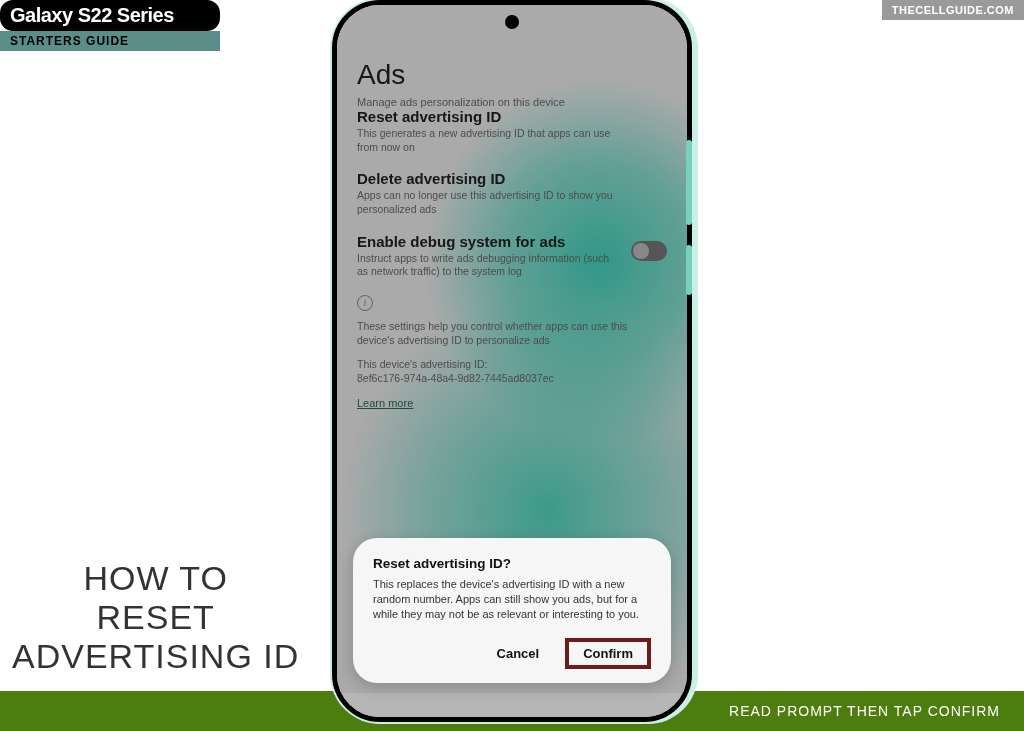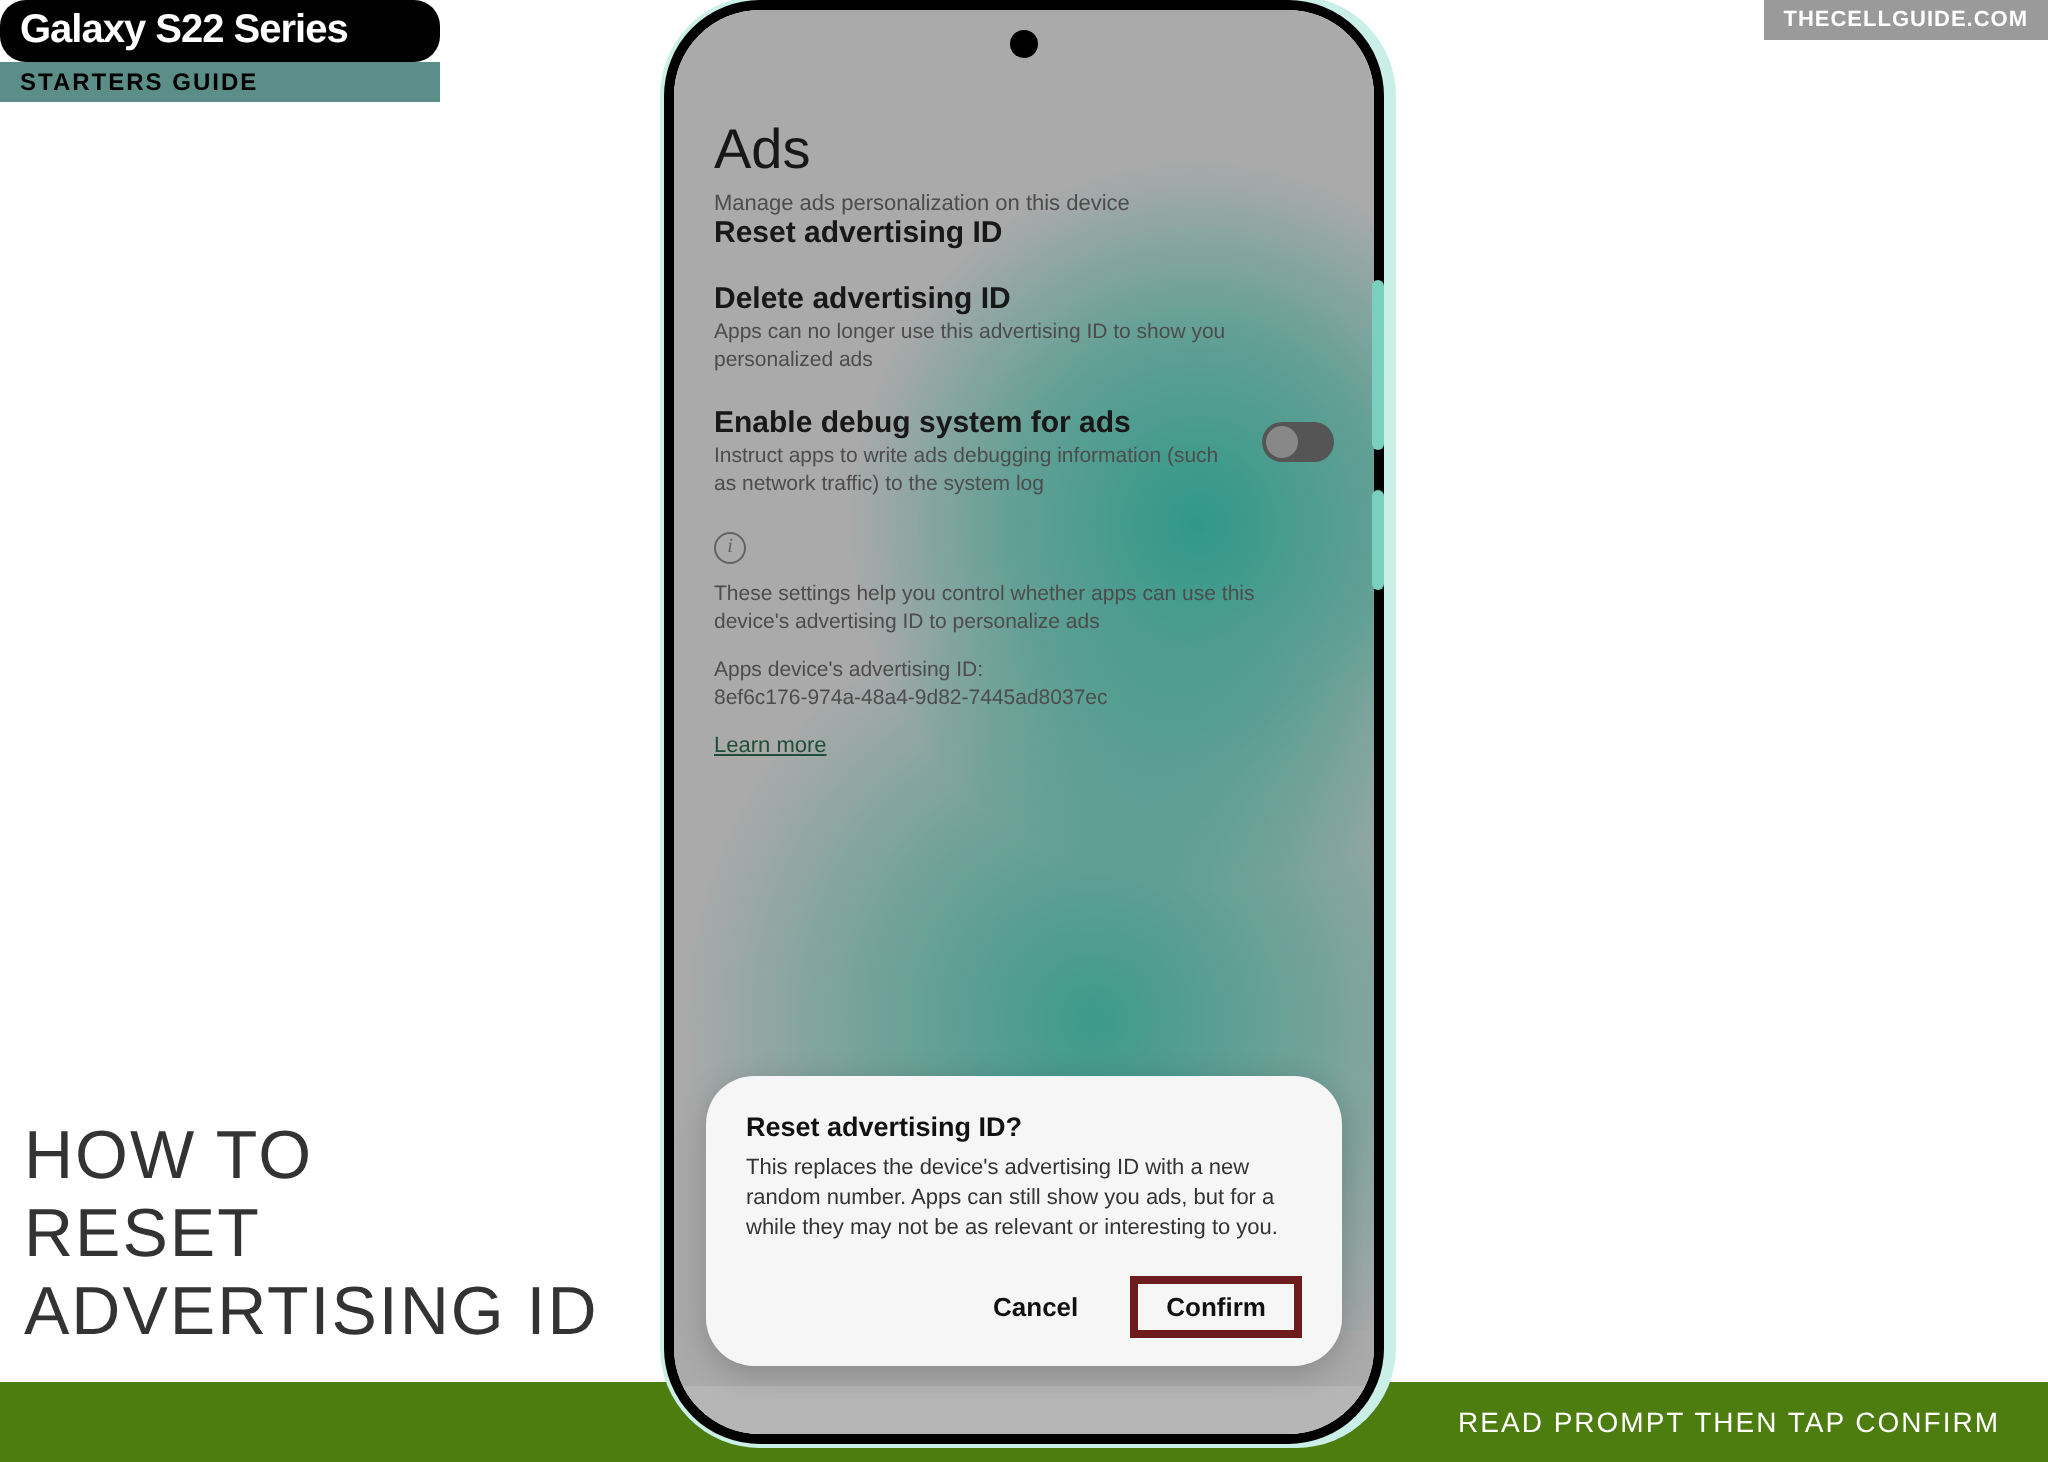--- a/index.html
+++ b/index.html
@@ -49,20 +49,21 @@
   
   .big-title {
     position: absolute;
     left: 12px;
     bottom: 55px;
     font-size: 34px;
     font-weight: 400;
     line-height: 1.15;
     color: #333;
     letter-spacing: 1px;
+    text-align: center;
   }
   
   .bottom-bar {
     position: absolute;
     left: 0;
     right: 0;
     bottom: 0;
     height: 40px;
     background: #4d7c0f;
     color: #fff;
@@ -201,38 +202,39 @@
 <div class="phone">
   <div class="notch"></div>
 
   <div class="screen">
     <div class="content">
       <div class="page-title">Ads</div>
       <div class="page-sub">Manage ads personalization on this device</div>
 
       <div class="row">
         <div class="row-title">Reset advertising ID</div>
+        <div class="row-sub">This generates a new advertising ID that apps can use from now on</div>
       </div>
 
       <div class="row">
         <div class="row-title">Delete advertising ID</div>
         <div class="row-sub">Apps can no longer use this advertising ID to show you personalized ads</div>
       </div>
 
       <div class="row">
         <div class="row-title">Enable debug system for ads</div>
         <div class="row-sub">Instruct apps to write ads debugging information (such as network traffic) to the system log</div>
         <div class="toggle"></div>
       </div>
 
       <div class="info-block">
         <div class="info-icon">i</div>
         <p>These settings help you control whether apps can use this device's advertising ID to personalize ads</p>
         <p>
-          <span>Apps device's advertising ID:</span><br>
+          <span>This device's advertising ID:</span><br>
           <span>8ef6c176-974a-48a4-9d82-7445ad8037ec</span>
         </p>
         <a class="learn-more">Learn more</a>
       </div>
     </div>
   </div>
 
   <div class="dim"></div>
   <div class="nav-bar"></div>
 

